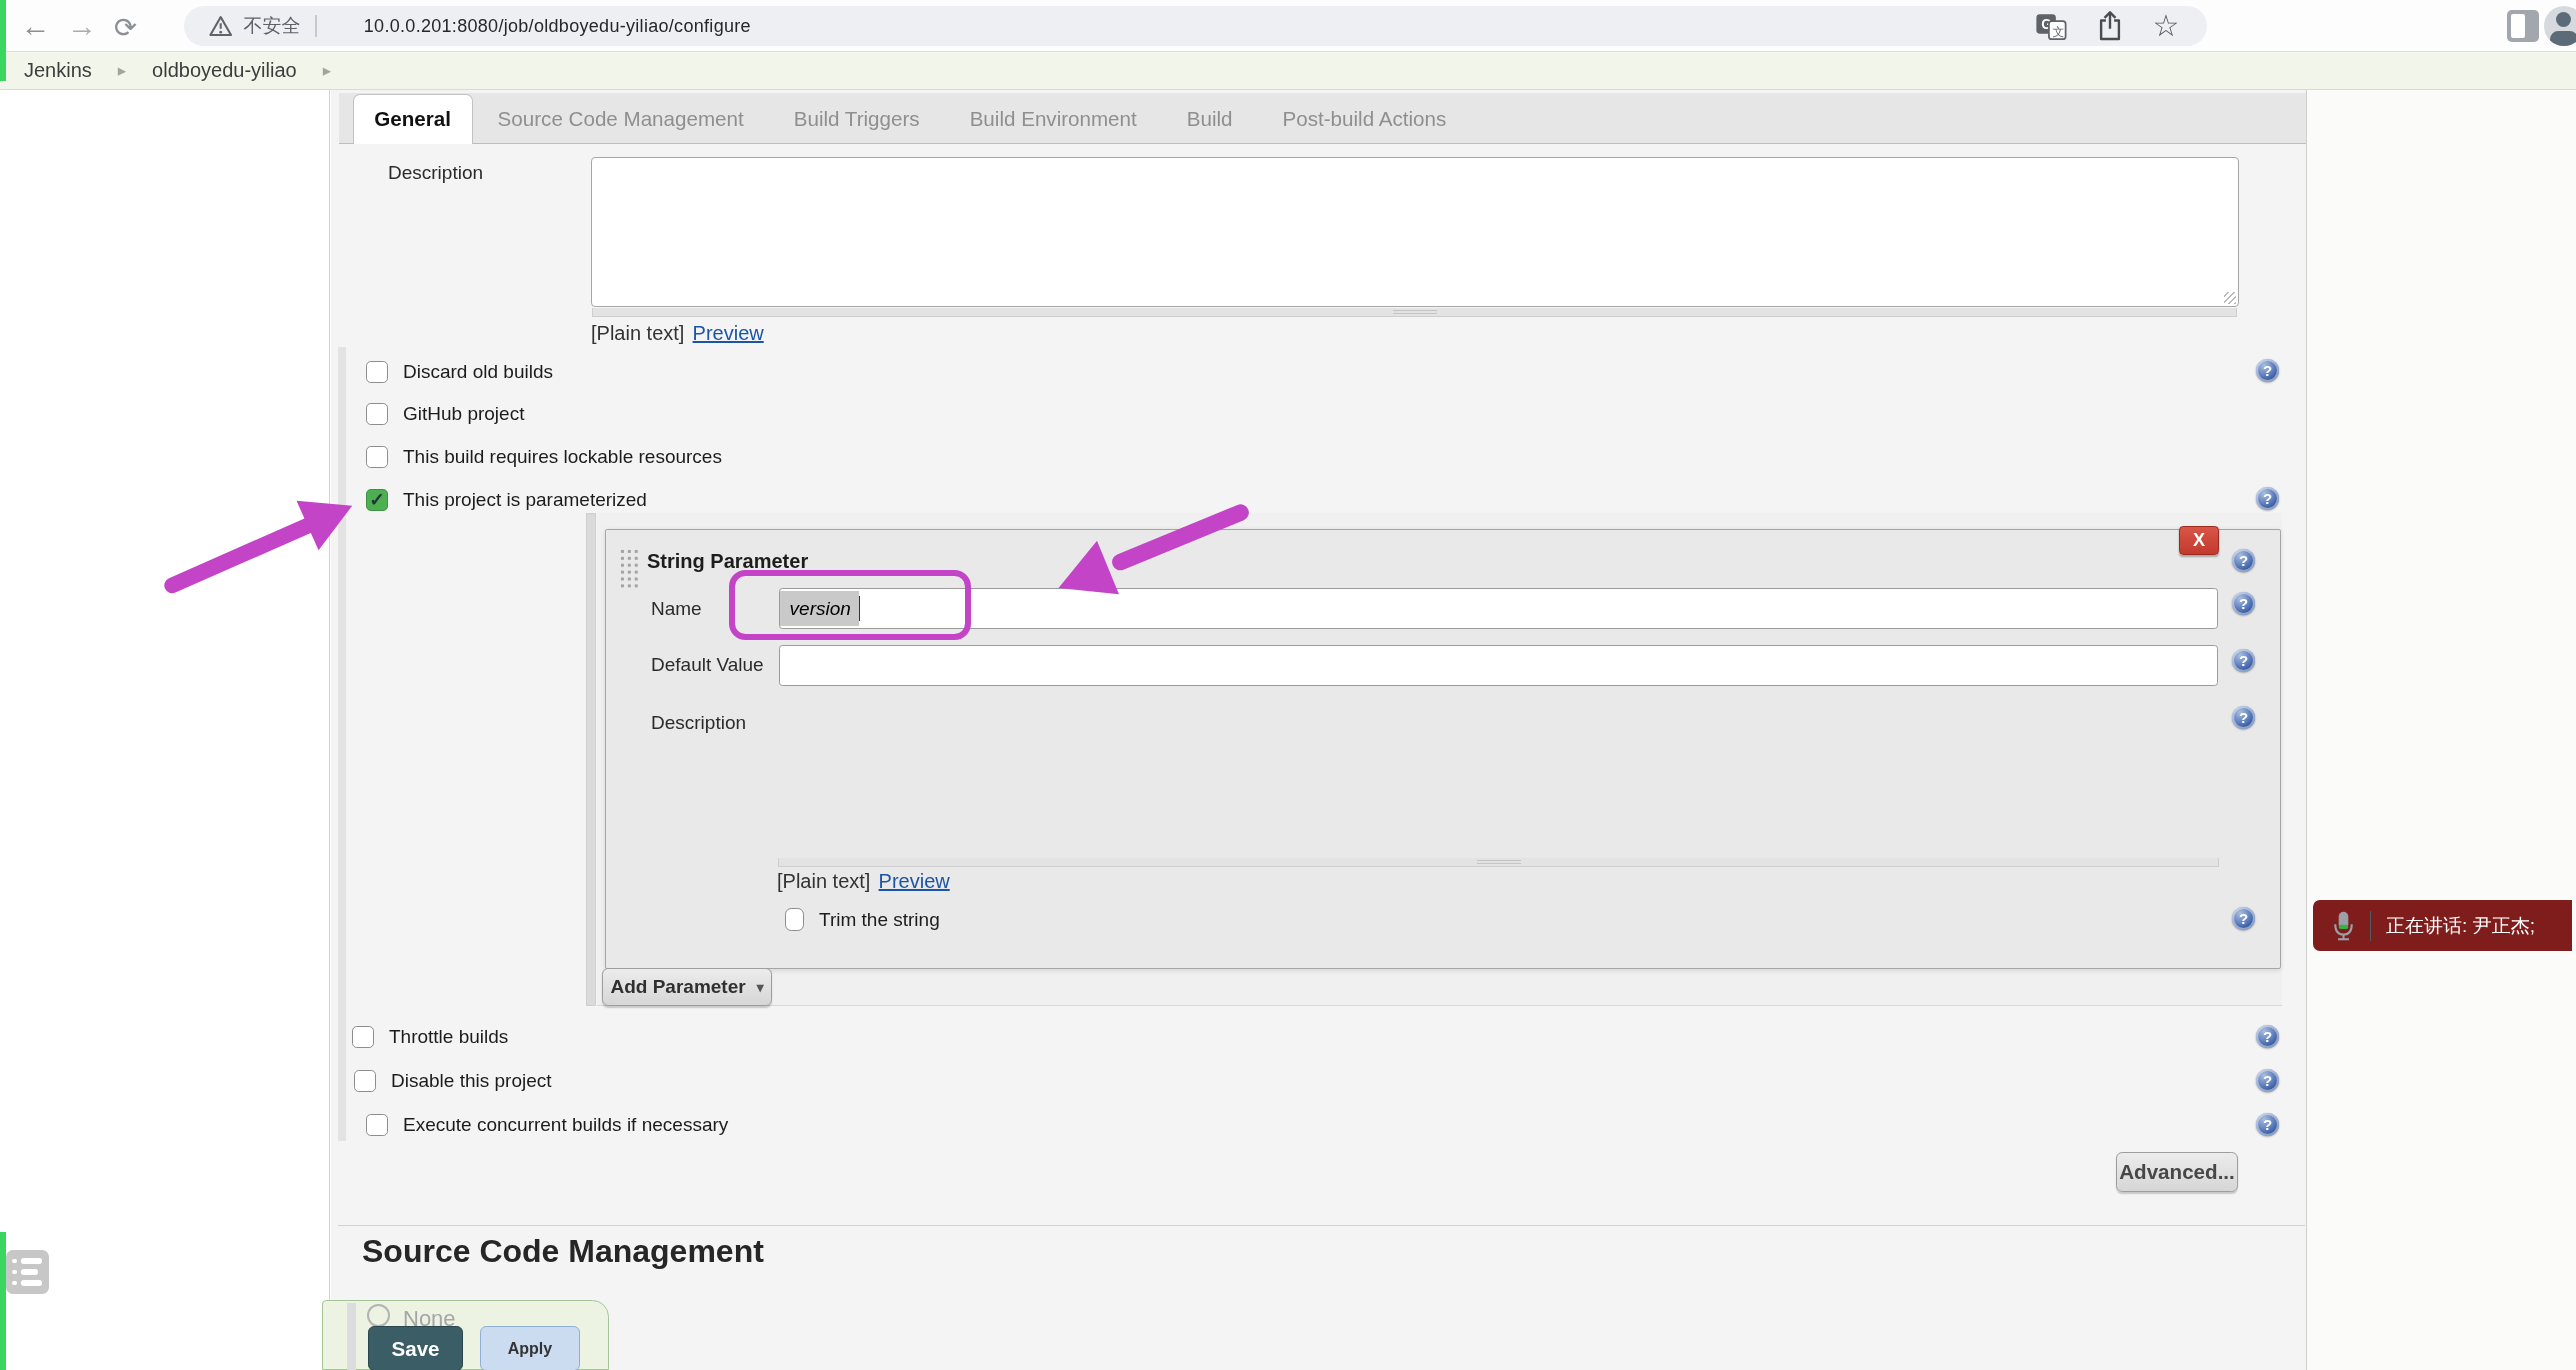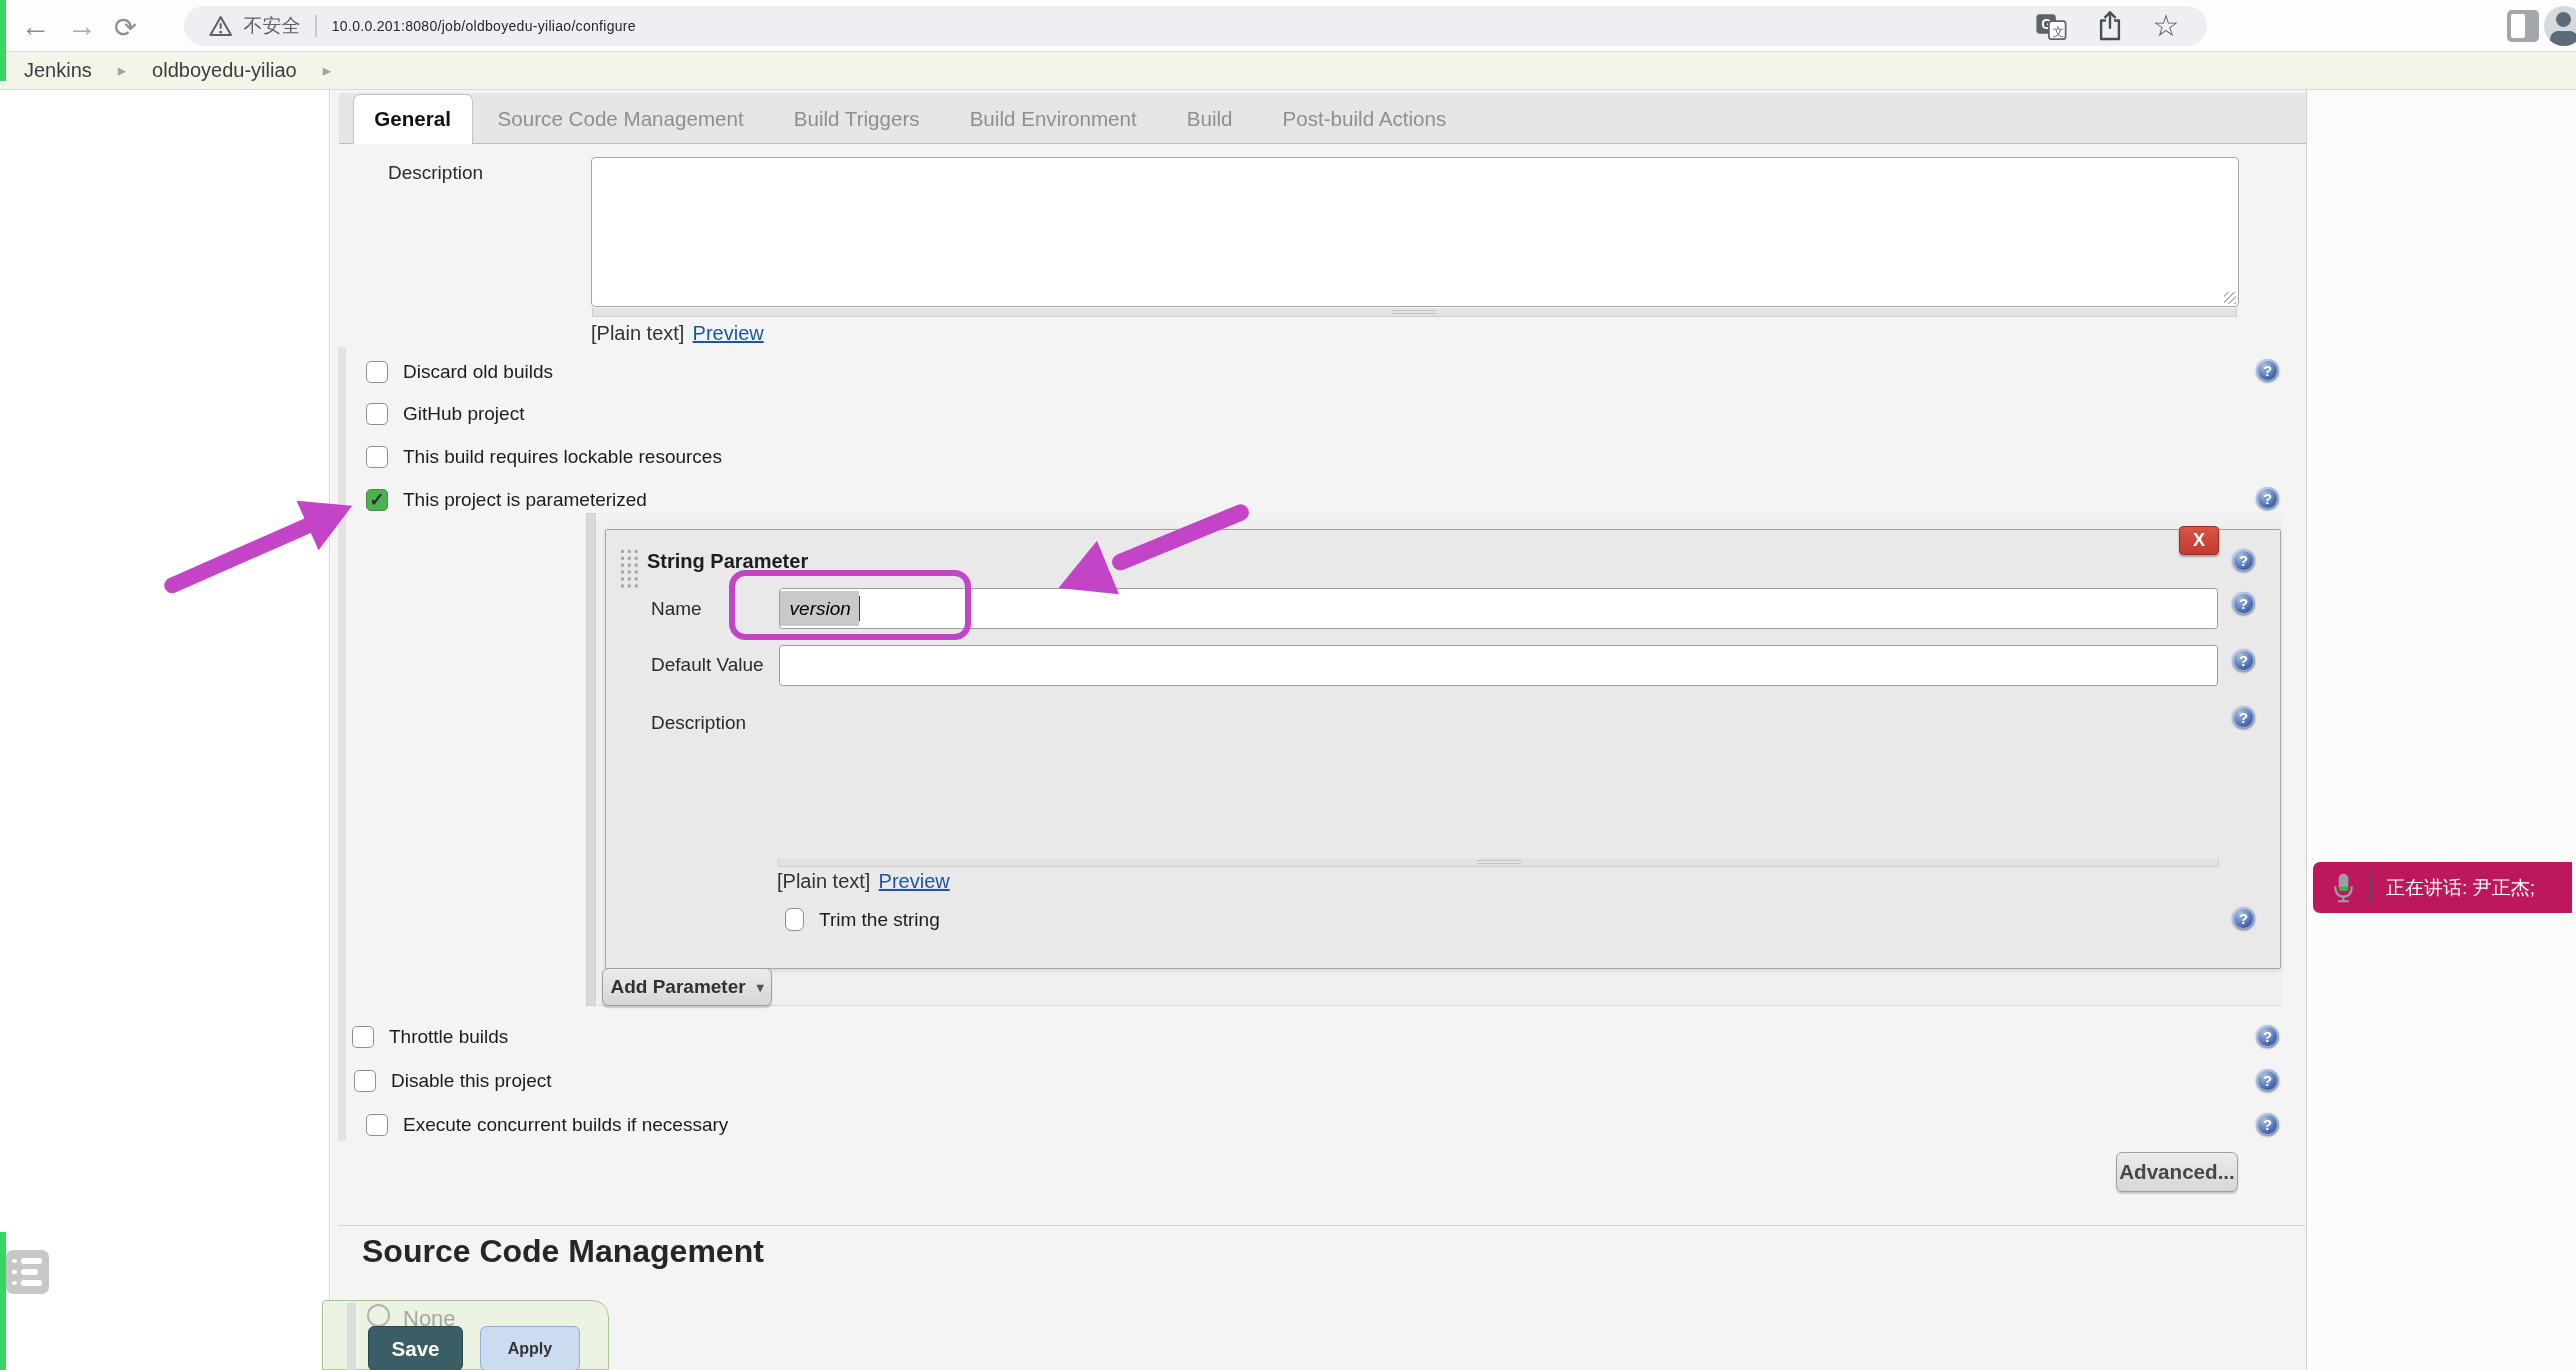--- a/index.html
+++ b/index.html
@@ -9,21 +9,21 @@
   .abs { position:absolute; }
 
   
   .topbar { position:absolute; left:0; top:0; width:2576px; height:52px; background:#fdfdfd; border-bottom:0.7px solid #dddddd; }
   .navic { position:absolute; top:7.6px; font-size:30px; color:#8c9095; line-height:36px; }
   .navic.fwd { color:#a9adb2; }
   .navic.rel { font-size:27.5px; top:9.6px; }
   .urlbar { position:absolute; left:184px; top:6.2px; width:2023px; height:40px; background:#edeff2; border-radius:20.6px; display:flex; align-items:center; }
   .sec-label { font-size:19px; color:#5f6368; margin-left:11px; }
   .url-div { width:1.4px; height:22px; background:#c6c9cd; margin:0 15px; }
-  .url-text { font-size:14px; color:#25282b; letter-spacing:0.3px; }
+  .url-text { font-size:18px; color:#25282b; letter-spacing:0.3px;margin-left:32px; }
   .pill-spacer { flex:1; }
   .pill-ic { margin-right:30px; display:flex; align-items:center; }
   .star { font-size:30px; color:#54575b; margin-right:27.5px; line-height:30px; }
   .split-ic { position:absolute; left:2507px; top:10.3px; width:32px; height:32px; background:#a2a7ad; border-radius:4.8px; }
   .split-ic::after { content:""; position:absolute; left:4.1px; top:4.1px; width:13.7px; height:23.4px; background:#fff; border-radius:2.1px; }
   .avatar { position:absolute; left:2544px; top:5.5px; width:40px; height:40px; border-radius:50%; background:#d6dade; overflow:hidden; }
   .avatar::before { content:""; position:absolute; left:12.4px; top:6.9px; width:15px; height:15px; border-radius:50%; background:#5d6a78; }
   .avatar::after { content:""; position:absolute; left:6.2px; top:25px; width:27.5px; height:18px; border-radius:8.2px 8.2px 0 0; background:#5d6a78; }
 
   
@@ -87,21 +87,21 @@
   .radio-label { position:absolute; left:403px; top:1306px; font-size:22px; color:#a6a6a6; }
   .save-btn { left:368px; top:1326px; width:95px; height:45px; background:#3a5d66; border:0.7px solid #2a454c; color:#fff; font-size:20.6px; z-index:6; }
   .apply-btn { left:480px; top:1326px; width:100px; height:45px; background:#cbdcf1; border:1.4px solid #8fafd7; color:#333; font-size:16px; z-index:6; }
 
   
   .stripe { position:absolute; left:0; width:6.2px; background:#3bd65f; z-index:50; }
   .annot-tool { position:absolute; left:5.5px; top:1250px; width:43px; height:44px; background:#c7c7c7; border-radius:6.9px; z-index:49; display:flex; flex-direction:column; justify-content:center; gap:5.5px; padding-left:6.9px; }
   .annot-tool .li { display:flex; align-items:center; gap:4.1px; }
   .annot-tool .dot { width:4.8px; height:4.8px; border-radius:50%; background:#fff; }
   .annot-tool .bar { width:20.6px; height:5.5px; border-radius:2.7px; background:#fff; }
-  .tooltip { position:absolute; left:2313px; top:862px; width:259px; height:51px; background:#be185d; border-radius:6.9px 0 0 6.9px; display:flex; align-items:center; z-index:60; }
+  .tooltip { position:absolute; left:2313px; top:900px; width:259px; height:51px; background:#7f1d1d; border-radius:6.9px 0 0 6.9px; display:flex; align-items:center; z-index:60; }
   .tt-div { width:1.4px; height:30px; background:#54595e; margin:0 15px 0 13.7px; }
   .tt-text { font-size:19px; color:#fff; white-space:nowrap; }
   svg.arrows { position:absolute; left:0; top:0; z-index:40; pointer-events:none; }
 </style>
 </head>
 <body>
 
 <div class="screen">
 
   <div class="topbar">

